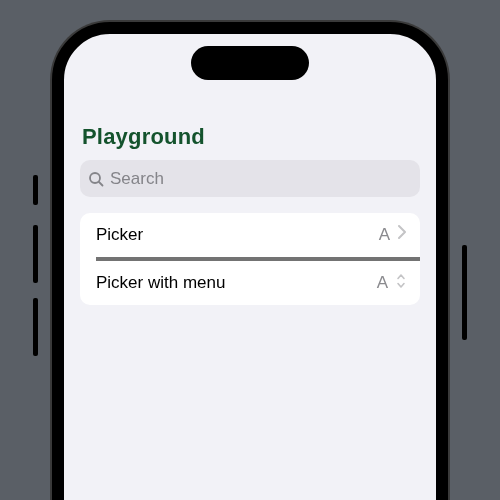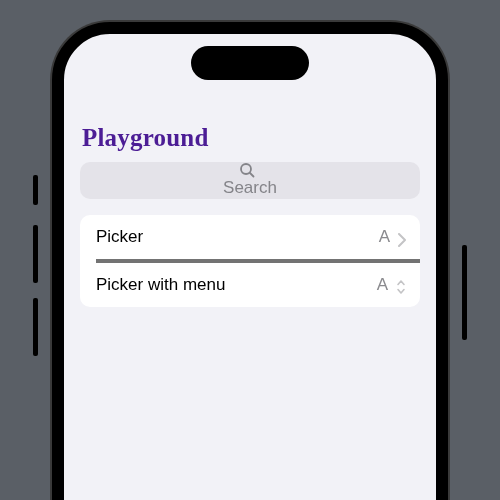--- a/index.html
+++ b/index.html
@@ -43,56 +43,54 @@
     .side-btn.left1 { left: 33px; top: 175px; width: 5px; height: 30px; }
     .side-btn.left2 { left: 33px; top: 225px; width: 5px; height: 58px; }
     .side-btn.left3 { left: 33px; top: 298px; width: 5px; height: 58px; }
     .side-btn.right1 { right: 33px; top: 245px; width: 5px; height: 95px; }
 
     .screen {
       padding-top: 90px;
       height: 100%;
     }
     .title {
-      font-size: 25px;
+      font-size: 22px;
       font-weight: 700;
-      color: #4c1d95;
+      color: #14532d;
       padding: 0 18px 6px 18px;
       letter-spacing: 0.2px;
-      font-family: Liberation Serif, serif;
     }
     .search-bar {
       margin: 4px 16px 16px 16px;
       background: #e4e3e9;
       border-radius: 10px;
       height: 37px;
       display: flex;
       align-items: center;
       padding: 0 8px;
-      flex-direction: column;
     }
     .search-icon {
       width: 16px;
       height: 16px;
       margin-right: 6px;
       flex-shrink: 0;
     }
     .search-placeholder {
       color: #848489;
       font-size: 17px;
     }
     .list {
       margin: 0 16px;
       background: #fff;
       border-radius: 10px;
       overflow: hidden;
     }
     .row {
       display: flex;
-      align-items: flex-end;
+      align-items: flex-start;
       padding: 12px 14px 12px 16px;
       min-height: 44px;
     }
     .row + .row {
       border-top: 4px solid #737373;
       margin-left: 16px;
       padding-left: 0;
     }
     .row-label {
       flex: 1;

